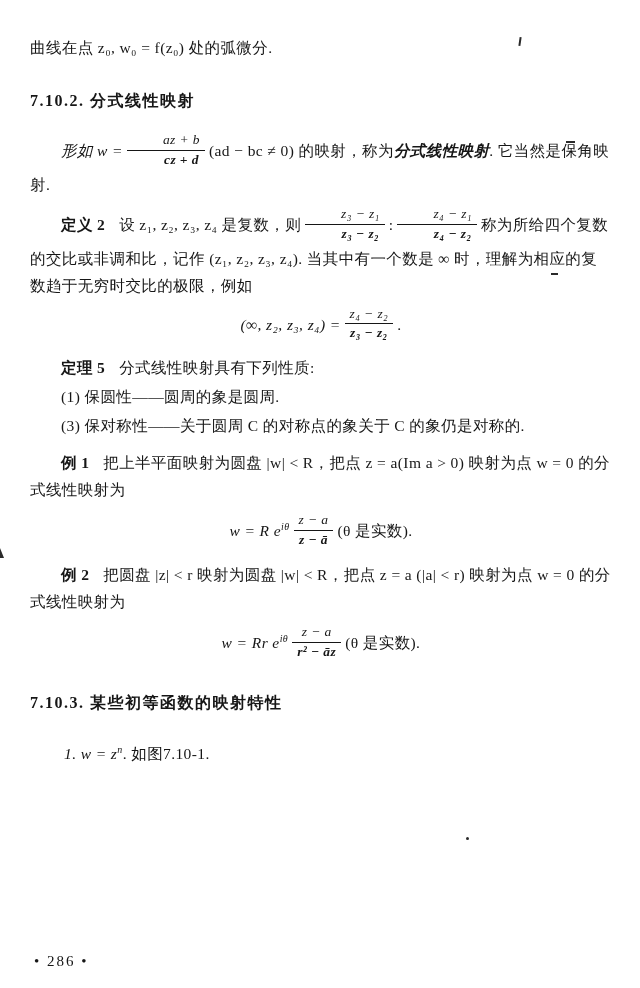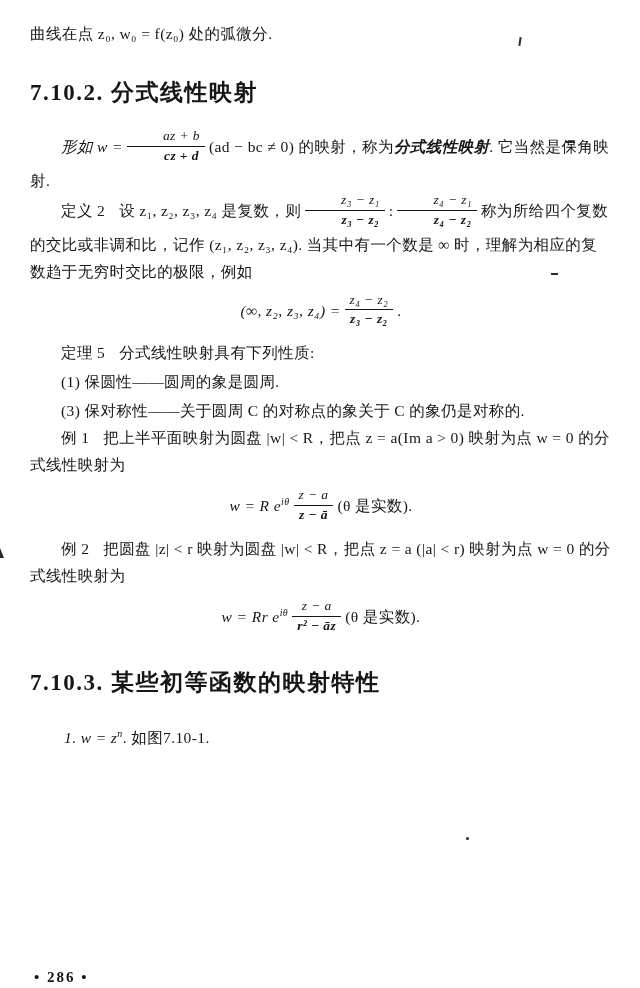--- a/index.html
+++ b/index.html
@@ -7,39 +7,39 @@
     width: 640px; height: 988px;
     background: #ffffff;
     overflow: hidden;
     font-family: "Liberation Serif", "DejaVu Serif", serif;
     color: #161616;
     position: relative;
   }
   .page {
     position: relative;
     width: 640px; height: 988px;
-    padding: 20px 28px 0 30px;
+    padding: 34px 28px 0 30px;
     box-sizing: border-box;
     letter-spacing: 0.4px;
   }
   p { margin: 0; }
   .body-text {
     font-size: 15.5px;
     line-height: 27px;
   }
   .indent { text-indent: 2em; }
   .cont-line { margin-top: 0; }
   .sec-heading {
-    font-size: 23px;
+    font-size: 16px;
     font-weight: bold;
     letter-spacing: 1.5px;
     margin: 30px 0 22px 0;
   }
-  .para { }
-  .lbl { font-weight: normal; margin-right: 0.9em; }
+  .para { margin-top: 10px; }
+  .lbl { font-weight: bold; margin-right: 0.9em; }
   .term { font-weight: bold; font-style: italic; }
   .math { font-style: italic; }
   .frac {
     display: inline-block;
     vertical-align: middle;
     text-align: center;
     font-size: 13.5px;
     line-height: 1.25;
     margin: 0 4px;
     transform: translateY(-2px);
@@ -49,23 +49,23 @@
   .formula-line {
     text-align: center;
     font-size: 15.5px;
     margin: 9px 0 9px 0;
     line-height: 30px;
   }
   .prop-item { margin-top: 2px; }
   .list-item { margin: 8px 0 0 34px; font-size: 15.5px; line-height: 28px; }
   .footer {
     position: absolute;
-    left: 34px; bottom: 2px;
+    left: 34px; bottom: 18px;
     font-size: 15px;
-    font-weight: bold;
+    font-weight: normal;
     letter-spacing: 2px;
   }
   sup { font-size: 10px; vertical-align: super; }
   
   .artifact { position: absolute; background: #2a2a2a; }
   .a-tick  { left: 519px; top: 37px;  width: 2px; height: 9px; transform: rotate(8deg); }
   .a-dash1 { left: 566px; top: 141px; width: 9px; height: 2px; }
   .a-dash2 { left: 551px; top: 273px; width: 7px; height: 2px; }
   .a-dot1  { left: 466px; top: 837px; width: 3px; height: 3px; border-radius: 50%; }
   .a-edge  { left: 0;     top: 548px; width: 4px; height: 10px; clip-path: polygon(0 0, 100% 100%, 0 100%); }

